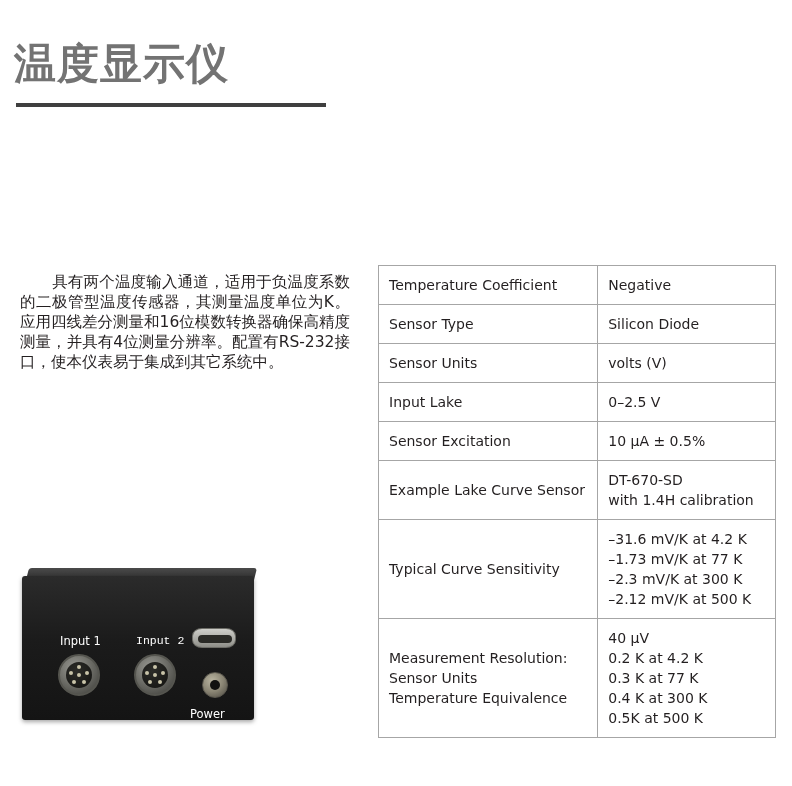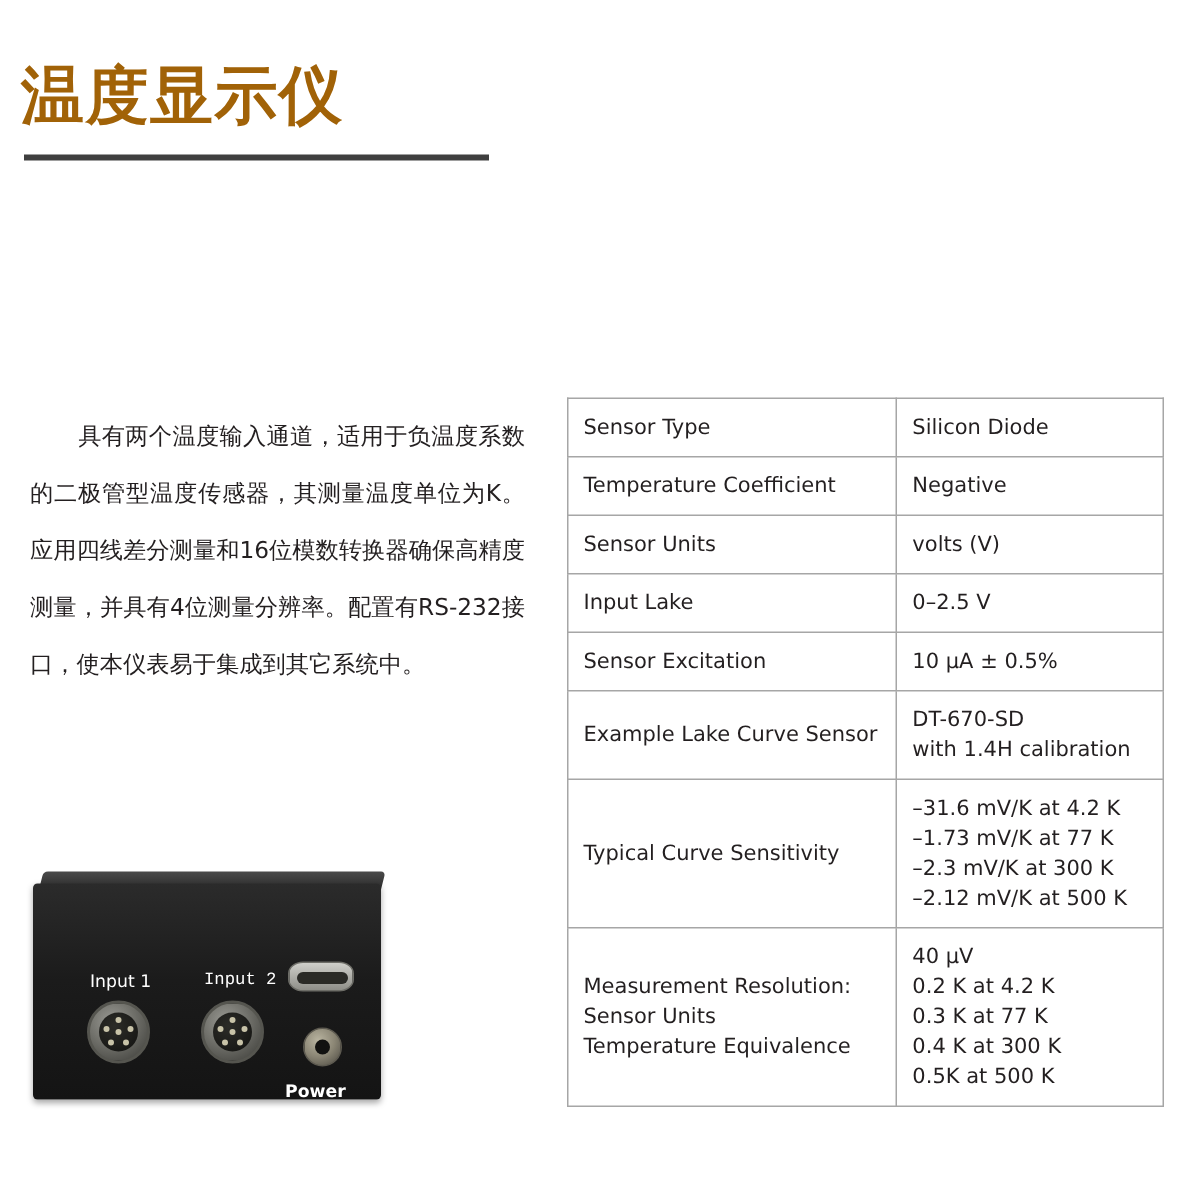--- a/index.html
+++ b/index.html
@@ -20,51 +20,51 @@
     width: 792px;
     height: 786px;
   }
   .title {
     position: absolute;
     left: 14px;
     top: 8px;
     font-size: 42px;
     font-weight: bold;
     letter-spacing: 1px;
-    color: #a16207;
+    color: #737373;
     font-family: "DejaVu Sans", sans-serif;
   }
   .title-rule {
     position: absolute;
     left: 16px;
     top: 103px;
     width: 310px;
     height: 4px;
     background: #3f3f3f;
   }
   .intro {
     position: absolute;
     left: 20px;
     top: 256px;
     width: 330px;
     font-size: 15.5px;
-    line-height: 38px;
+    line-height: 20px;
     color: #231f20;
     text-align: justify;
     font-family: "DejaVu Sans", sans-serif;
   }
   .intro .indent {
     display: inline-block;
     width: 32px;
   }
   
   .device {
     position: absolute;
     left: 22px;
-    top: 581px;
+    top: 568px;
     width: 240px;
     height: 160px;
   }
   .device-body {
     position: absolute;
     left: 0;
     top: 8px;
     width: 232px;
     height: 144px;
     background: linear-gradient(180deg, #2b2b2b 0%, #1b1b1b 45%, #141414 100%);
@@ -91,21 +91,21 @@
   }
   .jack-label {
     position: absolute;
     color: #ffffff;
     font-size: 11.5px;
     font-family: "DejaVu Sans", sans-serif;
     white-space: nowrap;
   }
   .lbl-in1 { left: 28px; top: 40px; }
   .lbl-in2 { left: 104px; top: 40px; font-family: Liberation Mono, monospace; }
-  .lbl-power { left: 158px; top: 113px; font-weight: bold; }
+  .lbl-power { left: 158px; top: 113px; }
   .connector {
     position: absolute;
     width: 42px;
     height: 42px;
     border-radius: 50%;
     background: radial-gradient(circle at 38% 32%, #9a9a94 0%, #6f6f69 45%, #3a3a36 100%);
     border: 2px solid #55554f;
     box-sizing: border-box;
   }
   .connector .inner {
@@ -240,26 +240,26 @@
           <div class="hole"></div>
         </div>
 
       </div>
     </div>
   </div>
 
   <table class="spec-table">
     <tbody>
       <tr>
+        <td class="k multiline">Temperature Coefficient</td>
+        <td class="v multiline">Negative</td>
+      </tr>
+      <tr>
         <td class="k multiline">Sensor Type</td>
         <td class="v multiline">Silicon Diode</td>
-      </tr>
-      <tr>
-        <td class="k multiline">Temperature Coefficient</td>
-        <td class="v multiline">Negative</td>
       </tr>
       <tr>
         <td class="k multiline">Sensor Units</td>
         <td class="v multiline">volts (V)</td>
       </tr>
       <tr>
         <td class="k multiline">Input Lake</td>
         <td class="v multiline">0–2.5 V</td>
       </tr>
       <tr>

